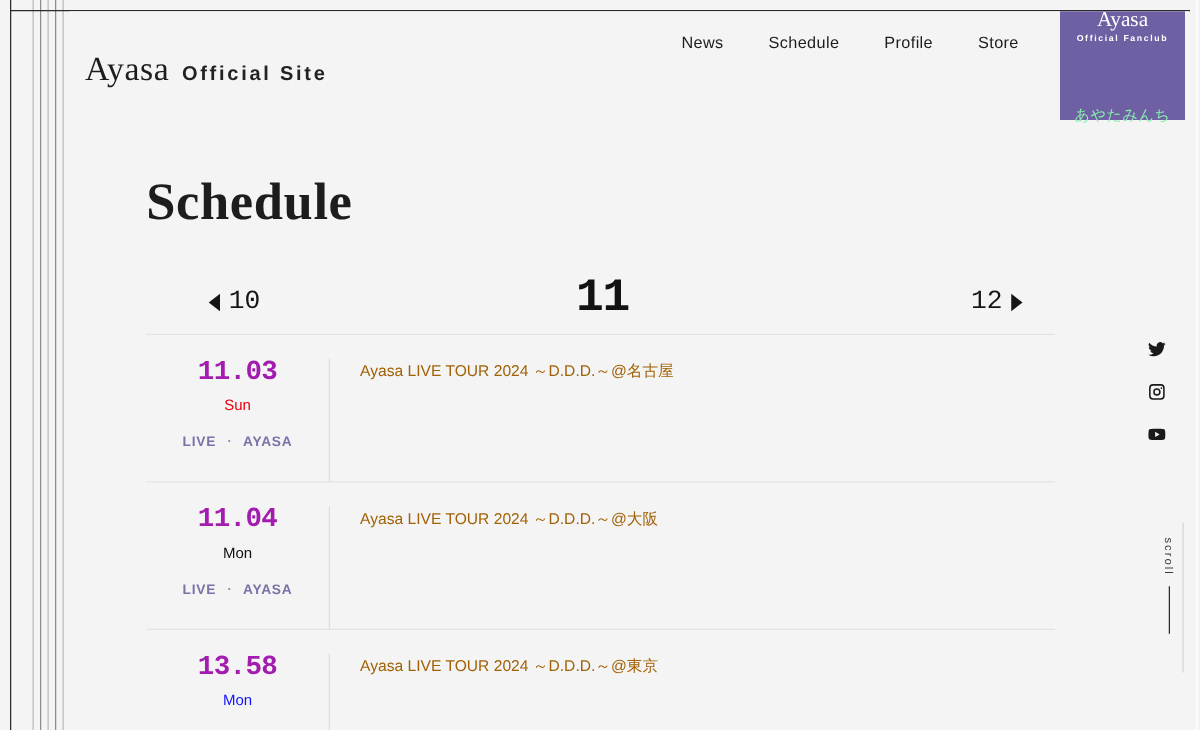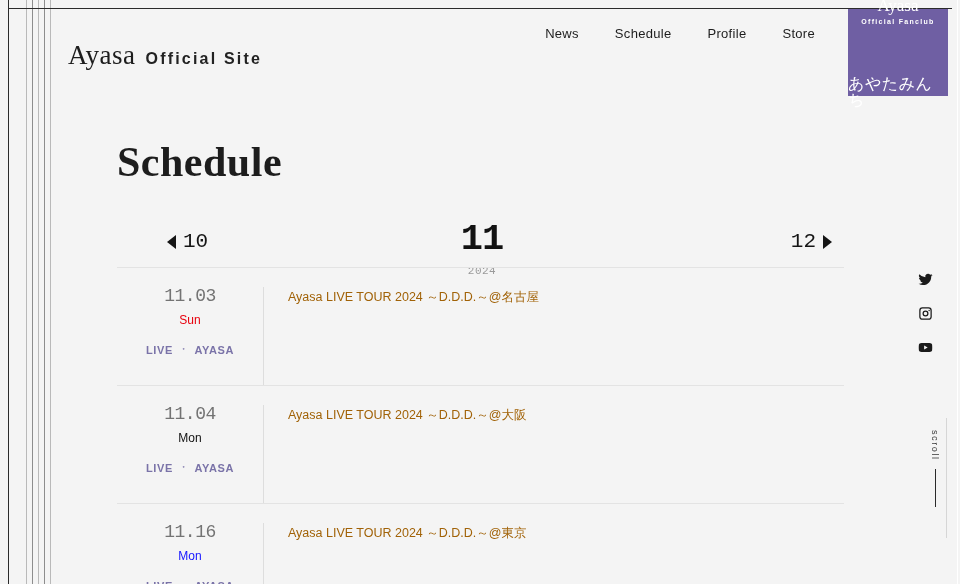--- a/index.html
+++ b/index.html
@@ -124,22 +124,22 @@
     line-height: 1;
   }
   .fc-sub {
     font-size: 7px;
     font-weight: bold;
     letter-spacing: 1.3px;
     color: #ffffff;
     line-height: 1;
   }
   .fc-jp {
-    font-size: 16px;
-    color: #ffffff;
+    font-size: 12px;
+    color: #86efac;
     line-height: 1;
     letter-spacing: 0.5px;
     margin-top: 47px;
   }
 
   
   #page-title {
     position: absolute;
     left: 61px;
     top: 104px;
@@ -164,21 +164,21 @@
     display: flex;
     align-items: center;
     gap: 7px;
     font-family: "Liberation Mono", monospace;
     font-size: 21px;
     color: #151515;
     cursor: pointer;
     user-select: none;
   }
   .month-prev { left: 50px; }
-  .month-next { right: 15px; }
+  .month-next { right: 29px; }
   .tri {
     width: 0; height: 0;
     border-top: 7px solid transparent;
     border-bottom: 7px solid transparent;
   }
   .tri-left  { border-right: 9px solid #151515; }
   .tri-right { border-left: 9px solid #151515; }
 
   #month-current {
     position: absolute;
@@ -220,23 +220,23 @@
   .sched-date-col {
     width: 147px;
     flex: 0 0 147px;
     text-align: center;
     border-right: 1px solid #ddd;
     padding-bottom: 14px;
     box-sizing: border-box;
   }
   .sched-day {
     font-family: "Liberation Mono", monospace;
-    font-size: 18px;
-    font-weight: normal;
-    color: #737373;
+    font-size: 22px;
+    font-weight: bold;
+    color: #a21caf;
     line-height: 1;
     letter-spacing: -0.5px;
   }
   .sched-dow {
     font-size: 12px;
     font-weight: normal;
     margin-top: 9px;
     line-height: 1;
   }
   .dow-sun { color: #e8000d; }
@@ -350,21 +350,20 @@
 
     <div id="month-nav">
 
       <div class="month-prev">
         <span class="tri tri-left"></span>
         <span>10</span>
       </div>
 
       <div id="month-current">
         <div class="month-num">11</div>
-        <div class="month-year">2024</div>
       </div>
 
       <div class="month-next">
         <span>12</span>
         <span class="tri tri-right"></span>
       </div>
     </div>
 
     <div id="schedule-list">
 
@@ -393,21 +392,21 @@
             <span>AYASA</span>
           </div>
         </div>
         <div class="sched-body">
           <div class="sched-title">Ayasa LIVE TOUR 2024 ～D.D.D.～@大阪</div>
         </div>
       </div>
 
       <div class="sched-row">
         <div class="sched-date-col">
-          <div class="sched-day">11.16</div>
+          <div class="sched-day">13.58</div>
           <div class="sched-dow dow-sat">Mon</div>
           <div class="sched-tags">
             <span>LIVE</span>
             <span class="tag-dot">・</span>
             <span>AYASA</span>
           </div>
         </div>
         <div class="sched-body">
           <div class="sched-title">Ayasa LIVE TOUR 2024 ～D.D.D.～@東京</div>
         </div>

